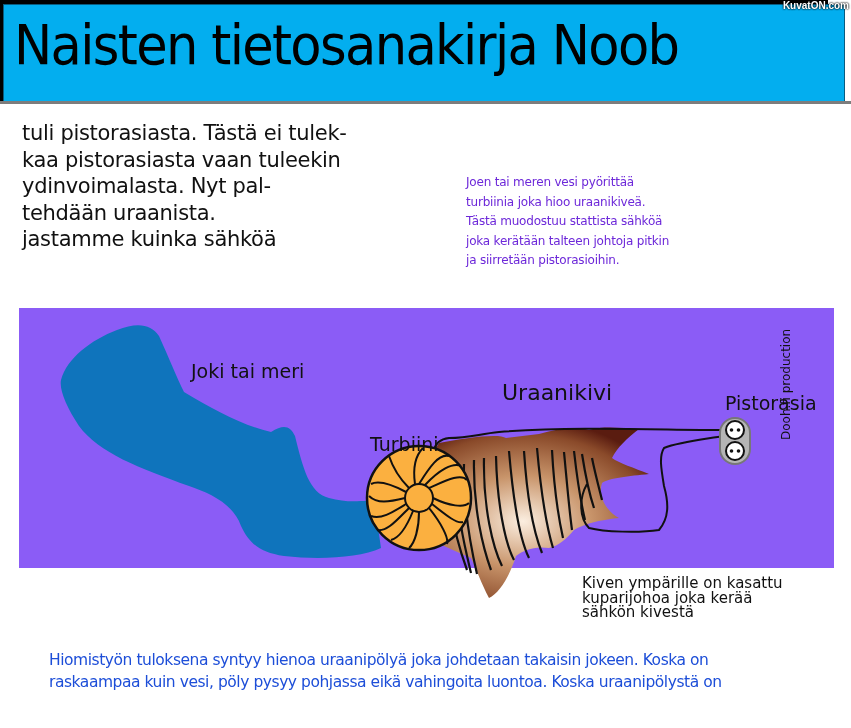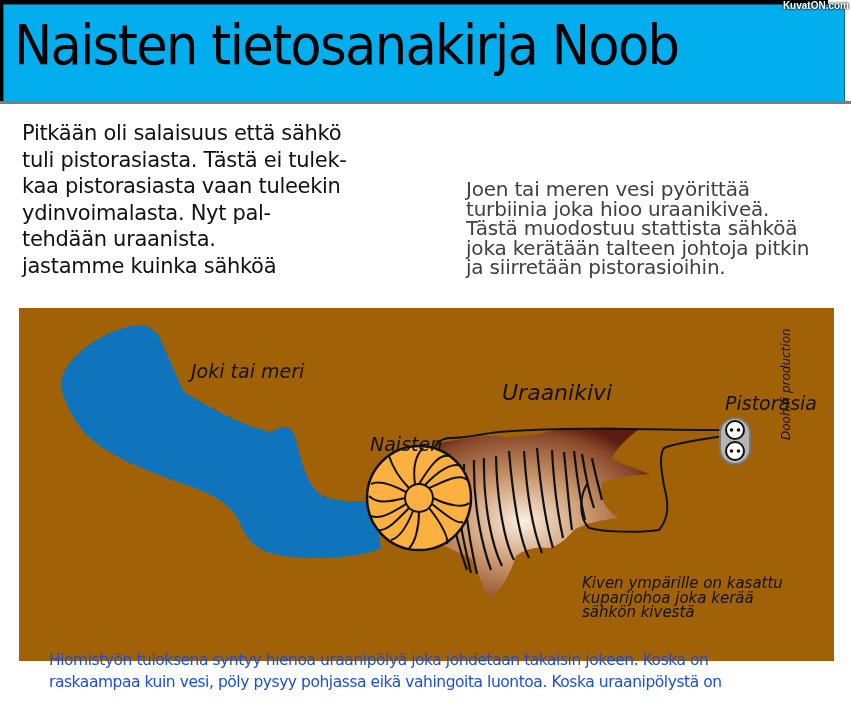--- a/index.html
+++ b/index.html
@@ -26,27 +26,26 @@
     text-shadow: 0 0 2px #000, 0 0 2px #000;
     font-weight: bold;
   }
   .bottom-strip { position: absolute; left: 0; top: 101px; width: 851px; height: 3px; background: #7d7d7d; }
   .intro {
     position: absolute; left: 22px; top: 120px; width: 420px;
     font-size: 21px; line-height: 26.5px; color: #111; letter-spacing: -0.3px;
   }
   .intro div, .explain div, .footer div { white-space: nowrap; }
   .explain {
-    position: absolute; left: 466px; top: 180px; width: 380px;
-    font-size: 20px; line-height: 19.5px; color: #404040; letter-spacing: -0.2px;
+    position: absolute; left: 466px; top: 173px; width: 380px;
+    font-size: 12px; line-height: 19.5px; color: #6d28d9; letter-spacing: -0.2px;
   }
   .diagram {
-    position: absolute; left: 19px; top: 308px; width: 815px; height: 353px;
-    background: #a16207;
-    font-style: italic;
+    position: absolute; left: 19px; top: 308px; width: 815px; height: 260px;
+    background: #8b5cf6;
   }
   .diagram svg { position: absolute; left: 0; top: 0; }
   .label { position: absolute; color: #111; white-space: nowrap; }
   .lbl-river { left: 172px; top: 52px; font-size: 19px; }
   .lbl-turbine { left: 351px; top: 125px; font-size: 19px; }
   .lbl-stone { left: 483px; top: 72px; font-size: 22px; }
   .lbl-socket { left: 672px; top: 84px; font-size: 19px; margin-left: 34px; }
   .lbl-credit {
     left: 760px; top: 132px; font-size: 12px; transform: rotate(-90deg); transform-origin: left top;
     width: 110px;
@@ -62,21 +61,20 @@
 
 <div class="title-bar">
   <div class="title-box">
     <div class="title-text">Naisten tietosanakirja Noob</div>
   </div>
   <div class="bottom-strip"></div>
 </div>
 <div class="watermark">KuvatON.com</div>
 
 <div class="intro">
-  <div>Pitkään oli salaisuus että sähkö</div>
   <div>tuli pistorasiasta. Tästä ei tulek-</div>
   <div>kaa pistorasiasta vaan tuleekin</div>
   <div>ydinvoimalasta. Nyt pal-</div>
   <div>tehdään uraanista.</div>
   <div>jastamme kuinka sähköä</div>
 </div>
 
 <div class="explain">
   <div>Joen tai meren vesi pyörittää</div>
   <div>turbiinia joka hioo uraanikiveä.</div>
@@ -146,21 +144,21 @@
       <circle cx="0" cy="-10" r="9" fill="#fff" stroke="#111" stroke-width="2"></circle>
       <circle cx="0" cy="11" r="9" fill="#fff" stroke="#111" stroke-width="2"></circle>
       <circle cx="-3.5" cy="-10" r="1.8" fill="#111"></circle>
       <circle cx="3.5" cy="-10" r="1.8" fill="#111"></circle>
       <circle cx="-3.5" cy="11" r="1.8" fill="#111"></circle>
       <circle cx="3.5" cy="11" r="1.8" fill="#111"></circle>
     </g>
   </svg>
 
   <div class="label lbl-river">Joki tai meri</div>
-  <div class="label lbl-turbine">Naisten</div>
+  <div class="label lbl-turbine">Turbiini</div>
   <div class="label lbl-stone">Uraanikivi</div>
   <div class="label lbl-socket">Pistorasia</div>
   <div class="label lbl-credit">Dooh.fi production</div>
   <div class="label lbl-note">
     <div>Kiven ympärille on kasattu</div>
     <div>kuparijohoa joka kerää</div>
     <div>sähkön kivestä</div>
   </div>
 </div>
 

